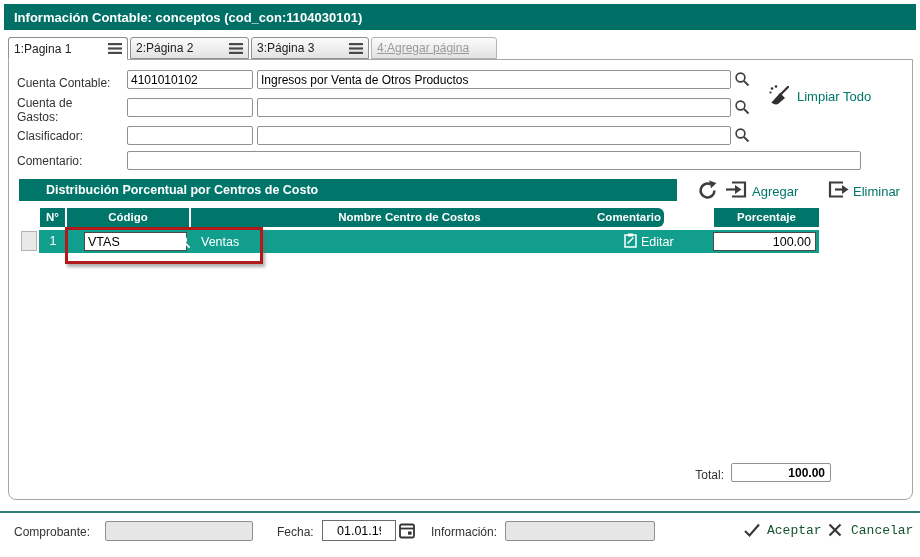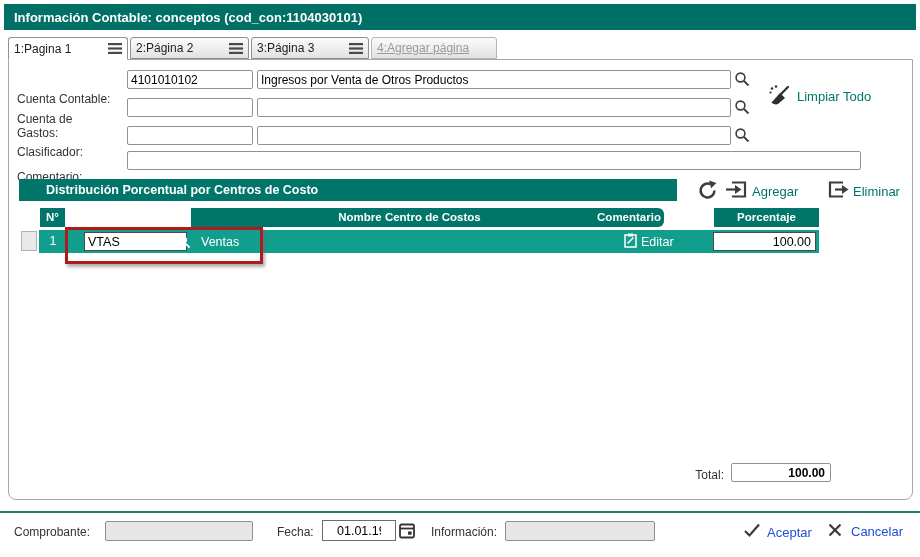--- a/index.html
+++ b/index.html
@@ -15,21 +15,21 @@
        border-radius:3px 3px 0 0;background:linear-gradient(#fbfbfb,#e2e2e2);
        display:flex;align-items:center;justify-content:space-between;padding:0 5px;color:#222;z-index:2;}
   .tab.active{background:#fff;height:23px;border-bottom:1px solid #fff;z-index:3;}
   .tab.disabled{border-color:#b5b5b5;}
   .tab.disabled .tablbl{color:#9a9a9a;text-decoration:underline;}
   .burger svg{display:block;}
 
   
   .panel{position:absolute;left:8px;top:59px;width:903px;height:439px;background:#fff;
          border:1px solid #a6a6a6;border-radius:0 0 8px 8px;z-index:1;}
-  .lbl{position:absolute;color:#333;font-size:12px;line-height:14px;margin-top:16px;}
+  .lbl{position:absolute;color:#333;font-size:12px;line-height:14px;}
   .inp{position:absolute;height:19px;border:1px solid #919191;border-radius:2px;background:#fff;
        font-family:"Liberation Sans",sans-serif;font-size:12px;color:#000;padding:0 3px;box-sizing:border-box;}
   .mag{position:absolute;color:#3d3d3d;cursor:pointer;}
 
   .limpiar{position:absolute;left:758px;top:23px;display:flex;align-items:center;gap:6px;cursor:pointer;}
   .limpiar .txt{color:#00756A;font-size:13px;}
 
   .sectionbar{position:absolute;left:10px;top:119px;width:658px;height:22px;background:#00756A;color:#fff;
               font-weight:bold;font-size:12.5px;line-height:22px;padding-left:27px;box-sizing:border-box;}
   .toolbtn{position:absolute;top:120px;display:flex;align-items:center;gap:4px;cursor:pointer;}
@@ -54,21 +54,21 @@
   .totalinp{position:absolute;left:722px;top:403px;width:100px;height:19px;border:1px solid #919191;border-radius:2px;
             text-align:right;font-weight:bold;font-family:"Liberation Sans",sans-serif;font-size:12px;padding:0 5px;box-sizing:border-box;}
 
   
   .footsep{position:absolute;left:0;top:511px;width:920px;height:2px;background:#2a7d74;}
   .flbl{position:absolute;top:525px;color:#333;font-size:12px;}
   .finp{position:absolute;top:521px;height:20px;border:1px solid #8f8f8f;border-radius:2px;background:#e6e6e6;box-sizing:border-box;}
   .dateinp{position:absolute;left:322px;top:520px;width:74px;height:21px;border:1px solid #6c6c6c;background:#fff;
            font-family:"Liberation Sans",sans-serif;font-size:12.5px;padding:0 14px;box-sizing:border-box;}
   .calbtn{position:absolute;left:399px;top:522px;color:#333;cursor:pointer;}
-  .footbtn{position:absolute;top:523px;display:flex;align-items:center;gap:6px;color:#1d4ed8;font-size:13px;cursor:pointer;}
+  .footbtn{position:absolute;top:523px;display:flex;gap:6px;color:#14532d;font-size:13px;cursor:pointer;font-family:Liberation Mono, monospace;}
 </style>
 </head>
 <body>
 
 <div class="screen">
 
   <div class="titlebar">
     <span>Información Contable: conceptos (cod_con:1104030101)</span>
   </div>
 
@@ -179,20 +179,21 @@
         <svg width="22" height="19" viewBox="0 0 22 19">
             <path d="M16 2.5 H3 V16.5 H16" fill="none" stroke="#3d3d3d" stroke-width="2.2"></path>
             <line x1="8" y1="9.5" x2="16" y2="9.5" stroke="#3d3d3d" stroke-width="2.2"></line>
             <polygon points="15,5 21.5,9.5 15,14" fill="#3d3d3d"></polygon>
           </svg>
       </span>
       <span class="txt">Eliminar</span>
     </div>
 
     <div class="hcell" style="left:31px;width:25px;">N°</div>
+    <div class="hcell" style="left:58px;width:122px;">Código</div>
     <div class="hcell" style="left:182px;width:437px;">Nombre Centro de Costos</div>
     <div class="hcell" style="left:585px;width:70px;border-radius:6px;">Comentario</div>
     <div class="hcell" style="left:705px;width:105px;">Porcentaje</div>
 
     <div class="rowsel"></div>
     <div class="rowband"></div>
     <span class="rownum">1</span>
     <input class="rowinp" value="VTAS" style="">
     <span class="rowmag">
       <svg width="15" height="15" viewBox="0 0 16 16">

